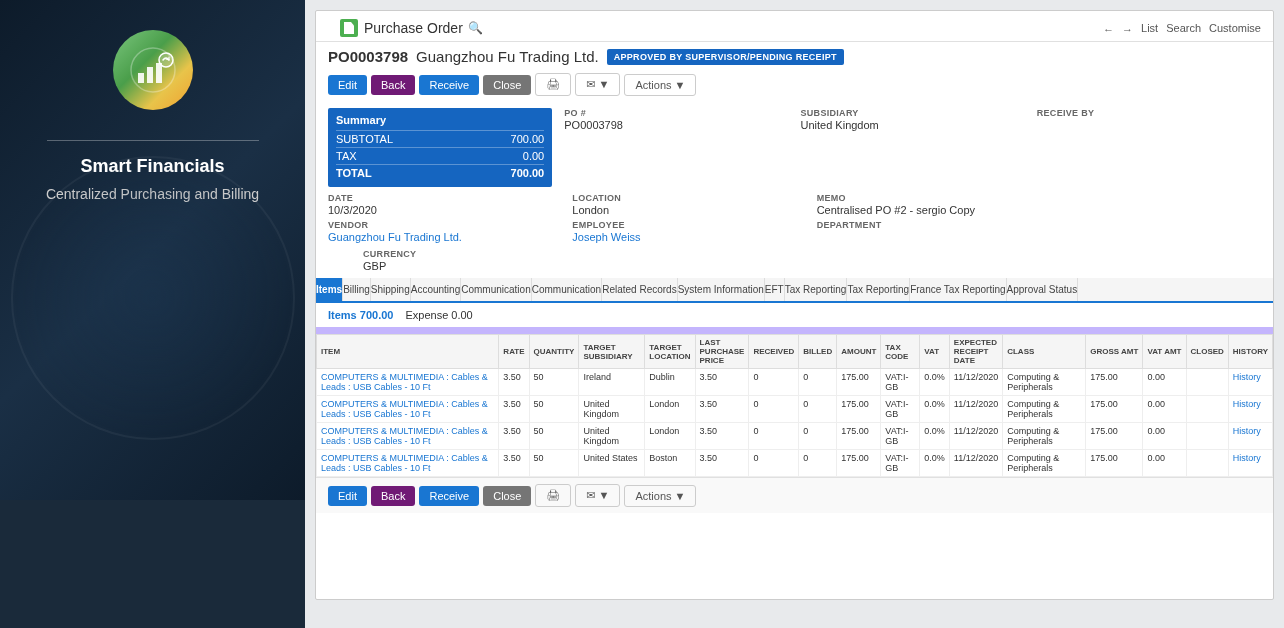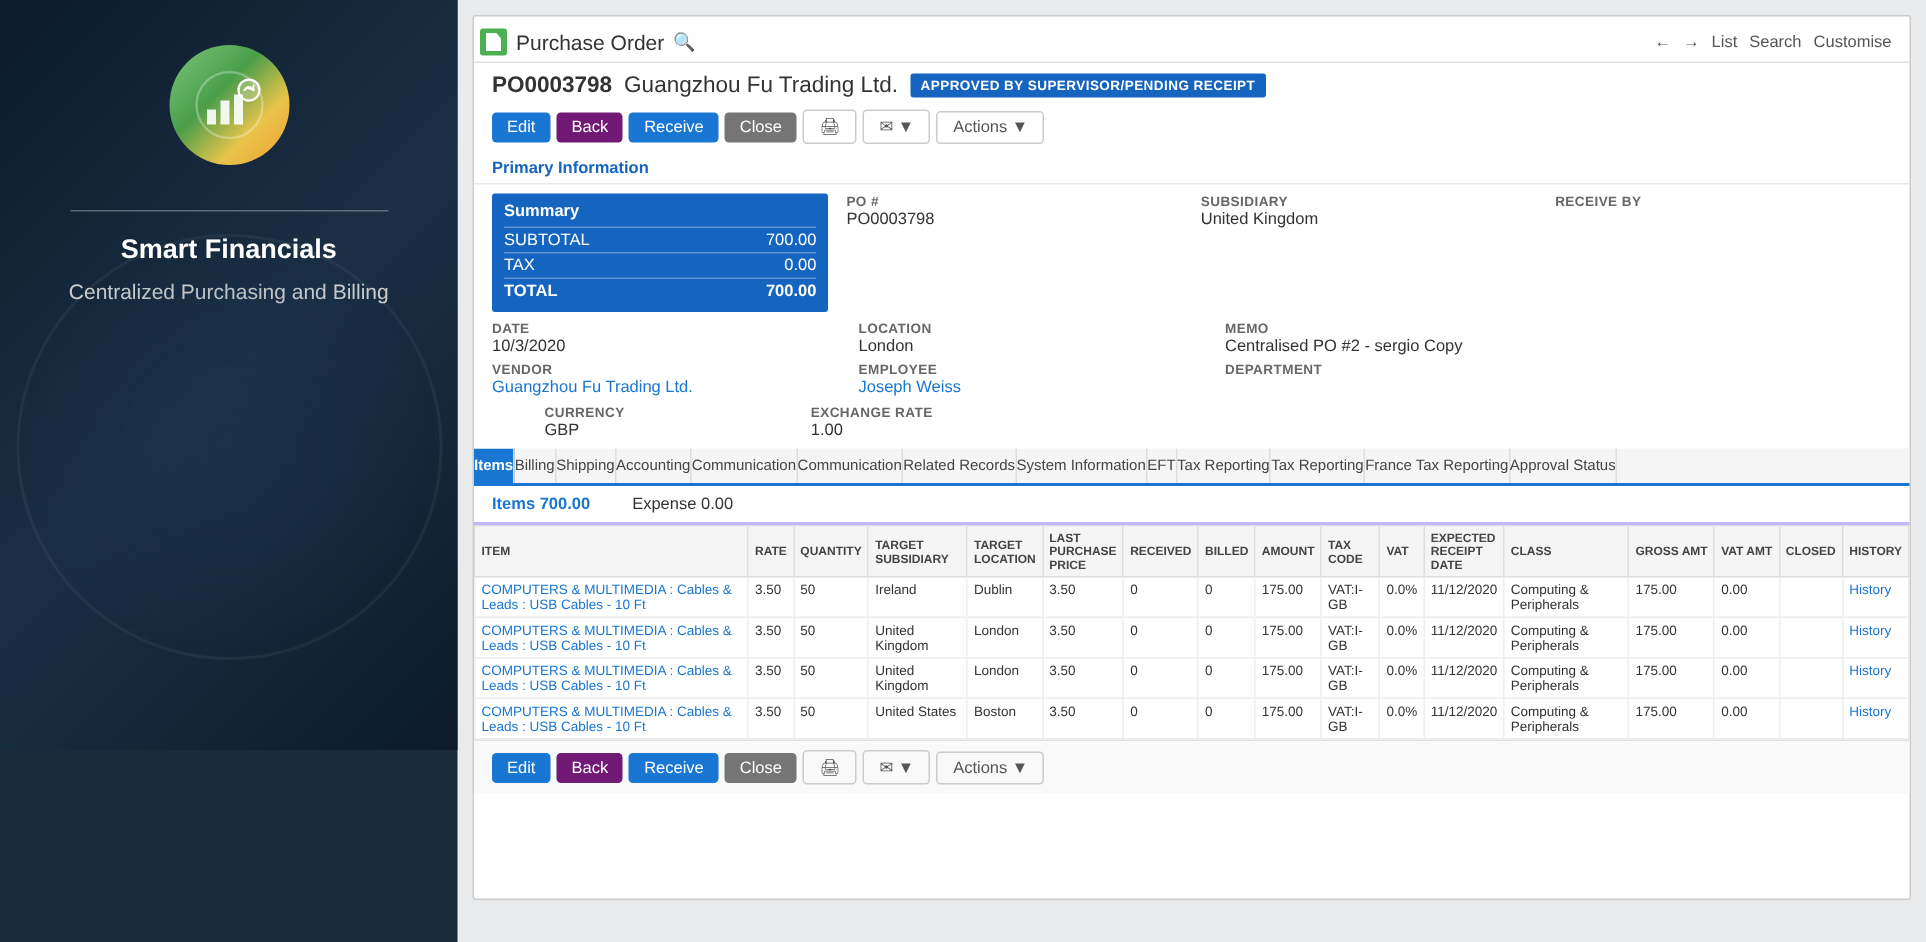--- a/index.html
+++ b/index.html
@@ -83,21 +83,21 @@
 
     .po-panel {
       background: #ffffff;
       border: 1px solid #cccccc;
       border-radius: 2px;
       min-height: 590px;
     }
 
     
     .po-header {
-      padding: 8px 12px 4px 4px;
+      padding: 8px 12px 4px 24px;
       border-bottom: 1px solid #e0e0e0;
       display: flex;
       align-items: center;
       justify-content: space-between;
     }
     .po-header-left {
       display: flex;
       align-items: center;
       gap: 6px;
     }
@@ -260,24 +260,24 @@
     .tab.active {
       background: #1976d2;
       color: white;
       font-weight: bold;
     }
 
     
     .items-header {
       padding: 6px 12px;
       display: flex;
-      gap: 28px;
-      align-items: center;
-      font-size: 11px;
-      border-bottom: 2px solid #c4b5fd;
+      gap: 12px;
+      align-items: center;
+      font-size: 11px;
+      border-bottom: 7px solid #c4b5fd;
     }
     .items-header-label { font-weight: bold; color: #1976d2; }
     .items-header-expense { color: #333; }
 
     
     .items-table {
       width: 100%;
       border-collapse: collapse;
       font-size: 9px;
     }
@@ -363,21 +363,20 @@
       <button class="btn btn-receive">Receive</button>
       <button class="btn btn-close">Close</button>
       <button class="btn btn-print">🖨</button>
       <button class="btn btn-print">✉ ▼</button>
       <button class="btn btn-actions">
         <span>Actions</span>
         <span>▼</span>
       </button>
     </div>
 
-    <div class="section-label">Primary Information</div>
 
     <div class="fields-grid">
       <div class="field-group">
         <span class="field-label">PO #</span>
         <span class="field-value">PO0003798</span>
       </div>
       <div class="field-group">
         <span class="field-label">SUBSIDIARY</span>
         <span class="field-value">United Kingdom</span>
       </div>
@@ -429,24 +428,20 @@
       <div class="field-group">
         <span class="field-label">DEPARTMENT</span>
         <span class="field-value"></span>
       </div>
     </div>
 
     <div style="padding: 2px 12px 6px 12px; display: grid; grid-template-columns: 1fr 1fr 2fr 200px; gap: 4px 12px; margin-left: 35px;">
       <div class="field-group">
         <span class="field-label">CURRENCY</span>
         <span class="field-value">GBP</span>
-      </div>
-      <div class="field-group">
-        <span class="field-label">EXCHANGE RATE</span>
-        <span class="field-value">1.00</span>
       </div>
     </div>
 
     <div class="tabs-bar">
       <div class="tab active">Items</div>
       <div class="tab">Billing</div>
       <div class="tab">Shipping</div>
       <div class="tab">Accounting</div>
       <div class="tab">Communication</div>
       <div class="tab">Communication</div>

